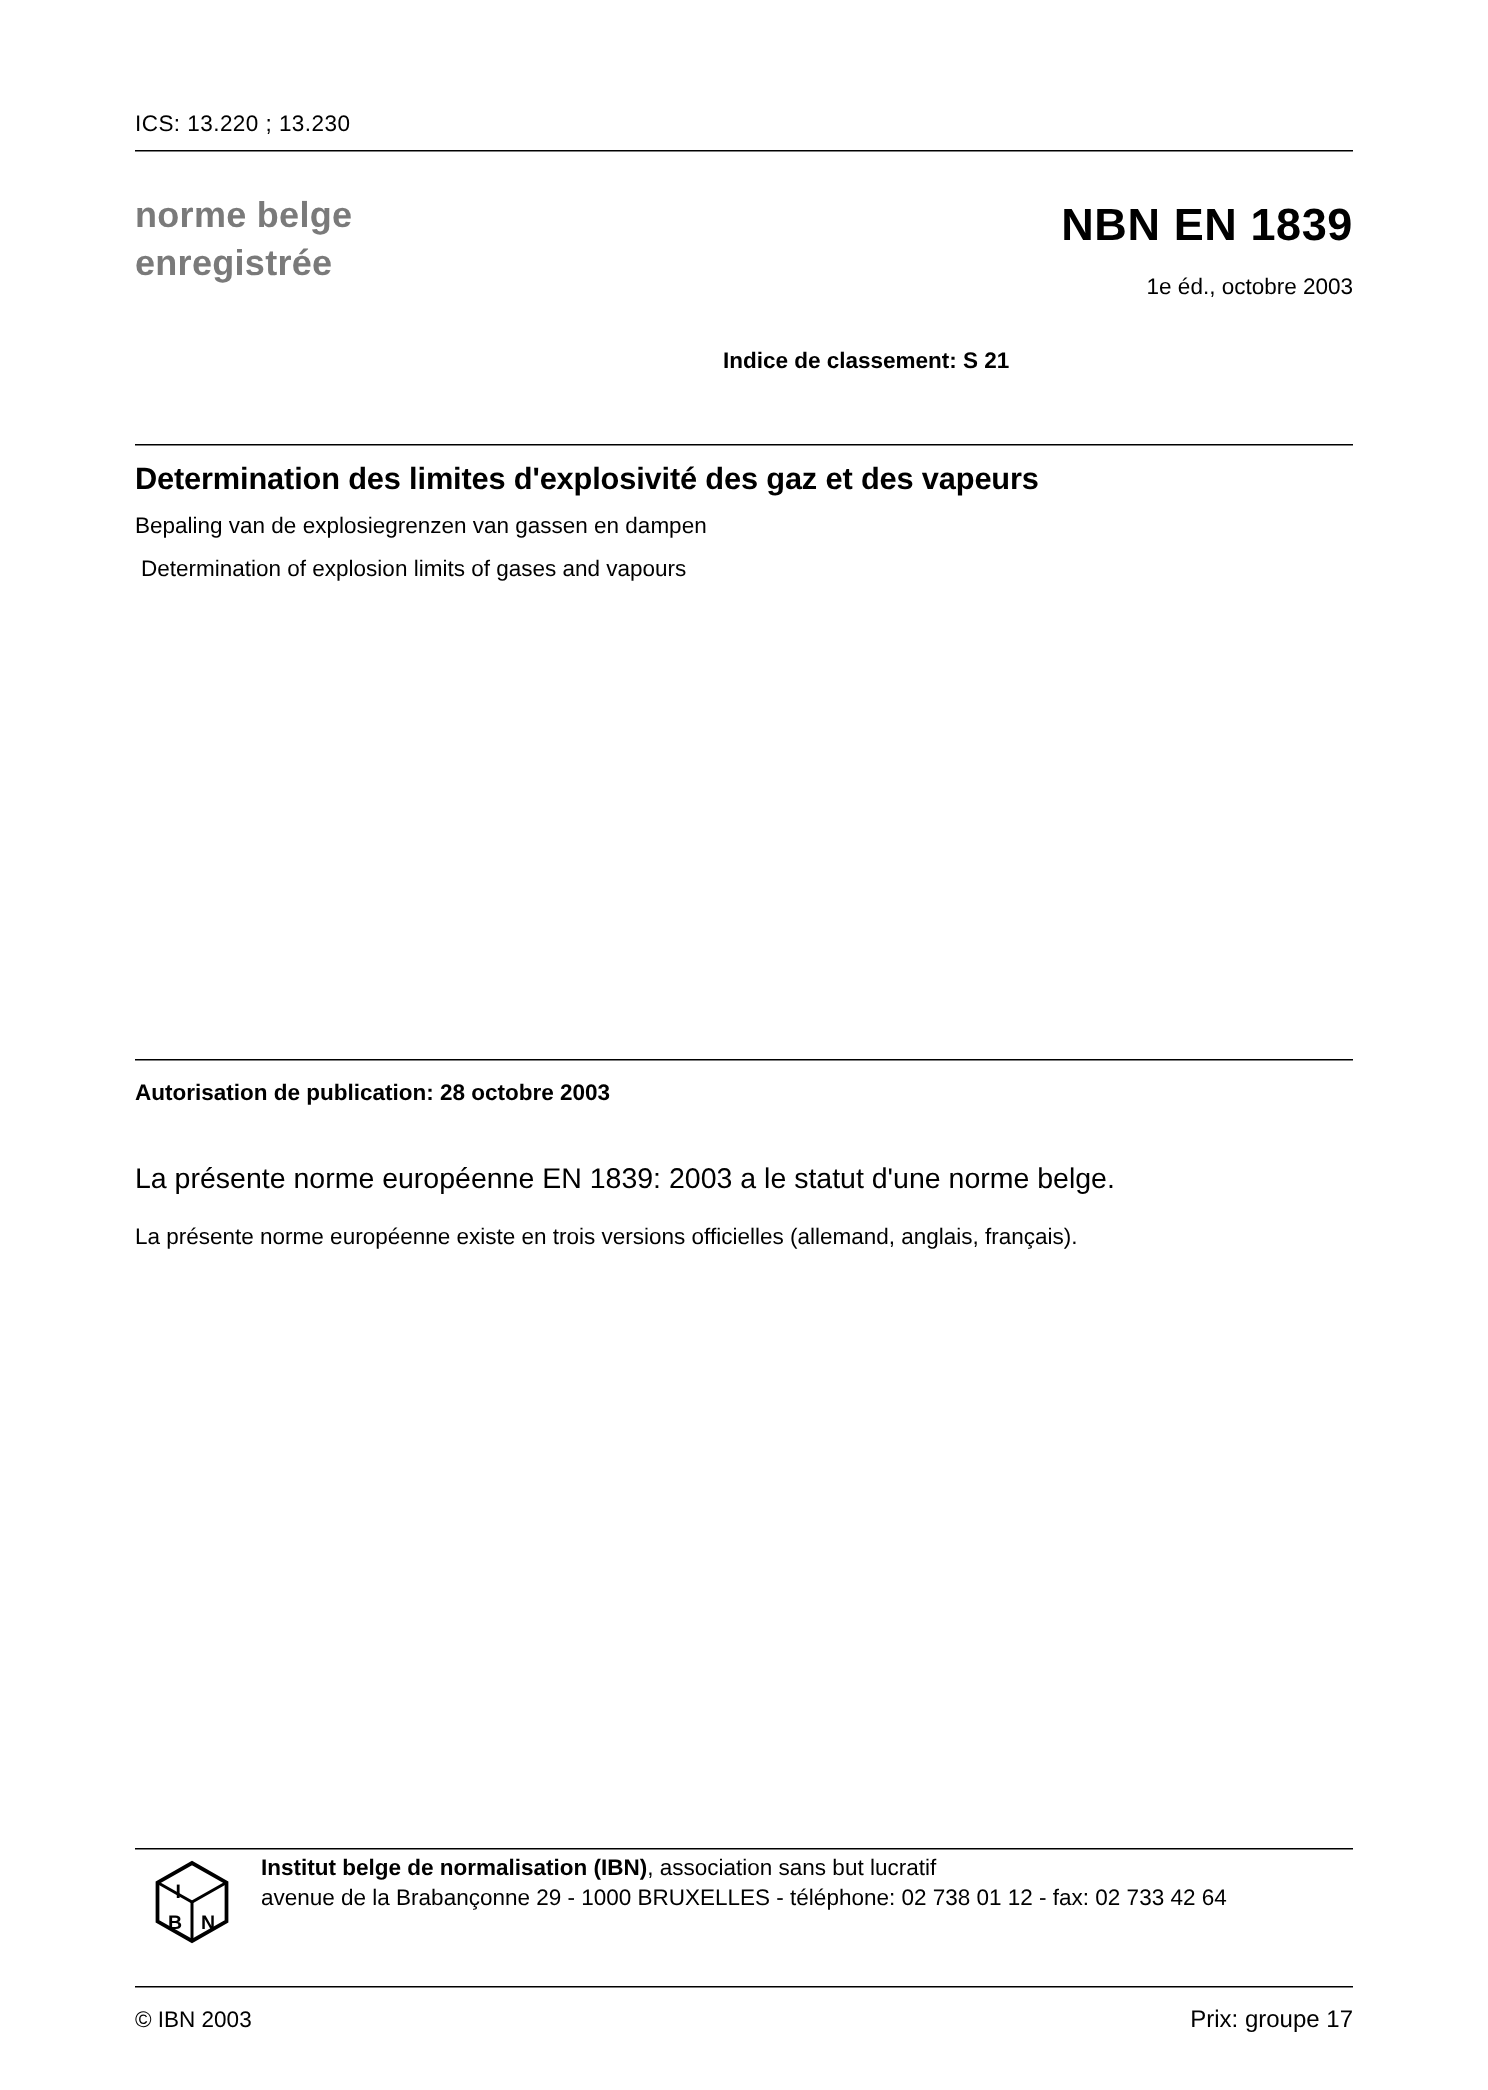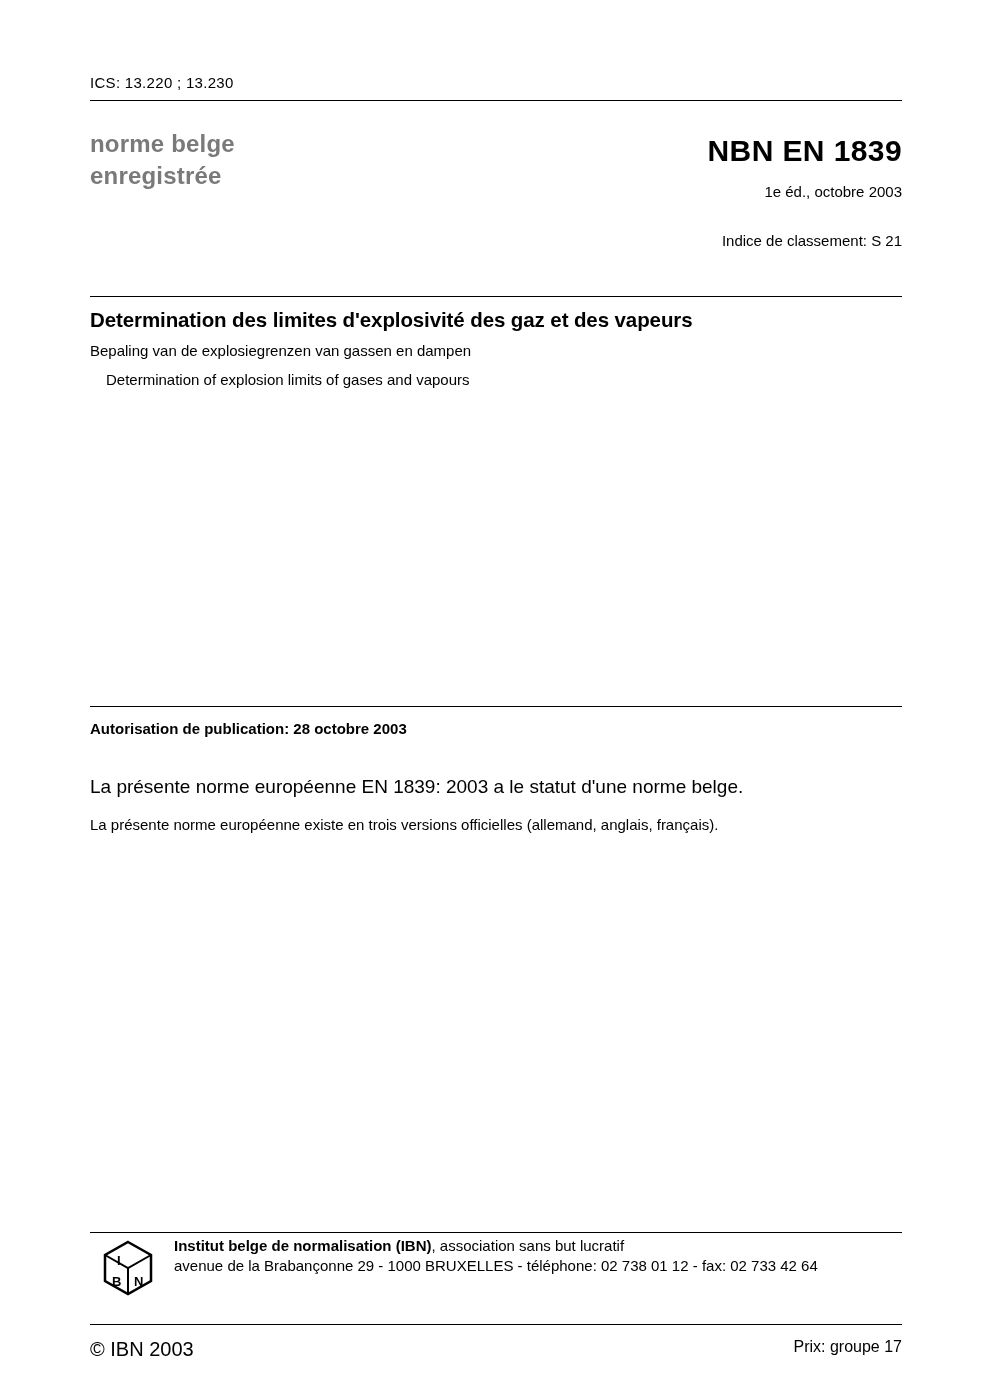--- a/index.html
+++ b/index.html
@@ -84,43 +84,43 @@
     top: 183px;
     width: 420px;
     text-align: right;
     font-size: 15px;
   }
   .std-index {
     position: absolute;
     right: 0;
     top: 232px;
     width: 420px;
-    text-align: right;
-    font-size: 15px;
-    font-weight: normal;
+    text-align: left;
+    font-size: 15px;
+    font-weight: bold;
   }
 
   
   .doc-title-fr {
     position: absolute;
     left: 0;
     top: 308px;
     font-size: 20.5px;
     font-weight: bold;
     letter-spacing: -0.1px;
   }
   .doc-title-nl {
     position: absolute;
     left: 0;
     top: 342px;
     font-size: 15px;
   }
   .doc-title-en {
     position: absolute;
-    left: 16px;
+    left: 4px;
     top: 371px;
     font-size: 15px;
     text-align: center;
   }
 
   
   .auth-line {
     position: absolute;
     left: 0;
     top: 720px;
@@ -161,21 +161,21 @@
     top: 0px;
     font-size: 15px;
     line-height: 1.33;
   }
   .footer-text .bold { font-weight: bold; }
 
   .copyright {
     position: absolute;
     left: 0;
     top: 1338px;
-    font-size: 20px;
+    font-size: 15px;
   }
   .price {
     position: absolute;
     right: 0;
     top: 1338px;
     font-size: 16px;
     text-align: right;
   }
 </style>
 </head>

